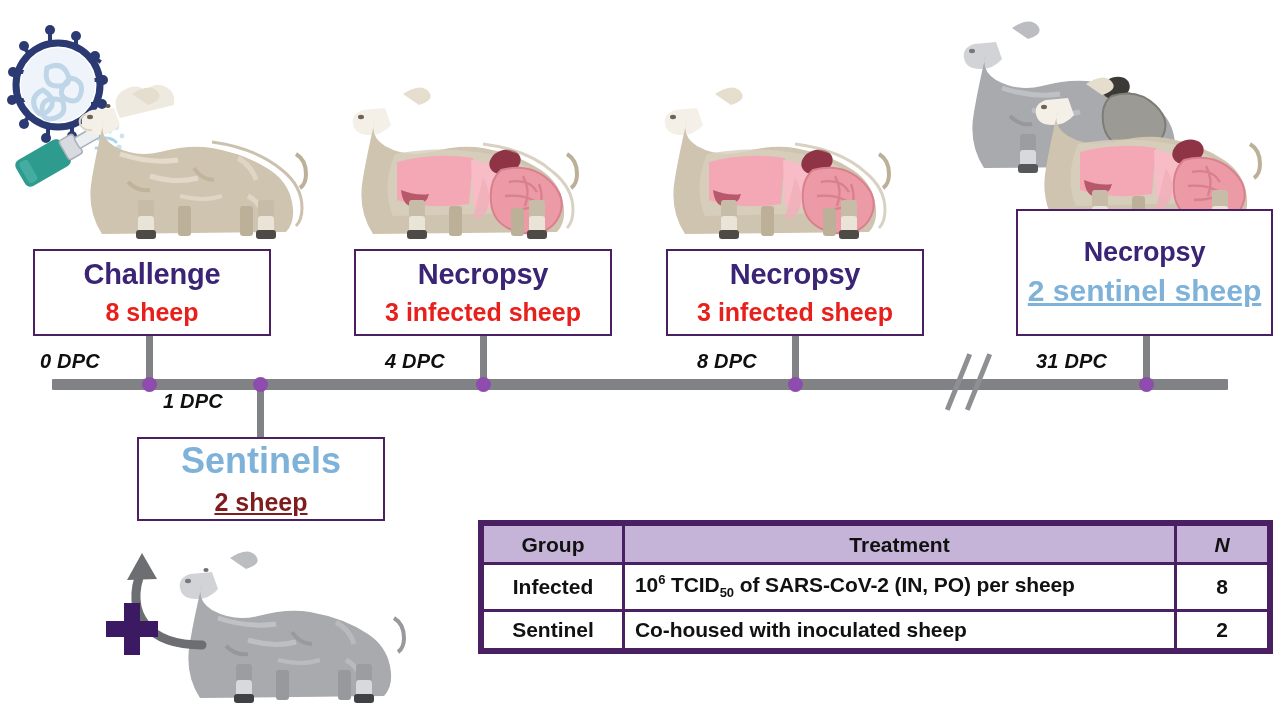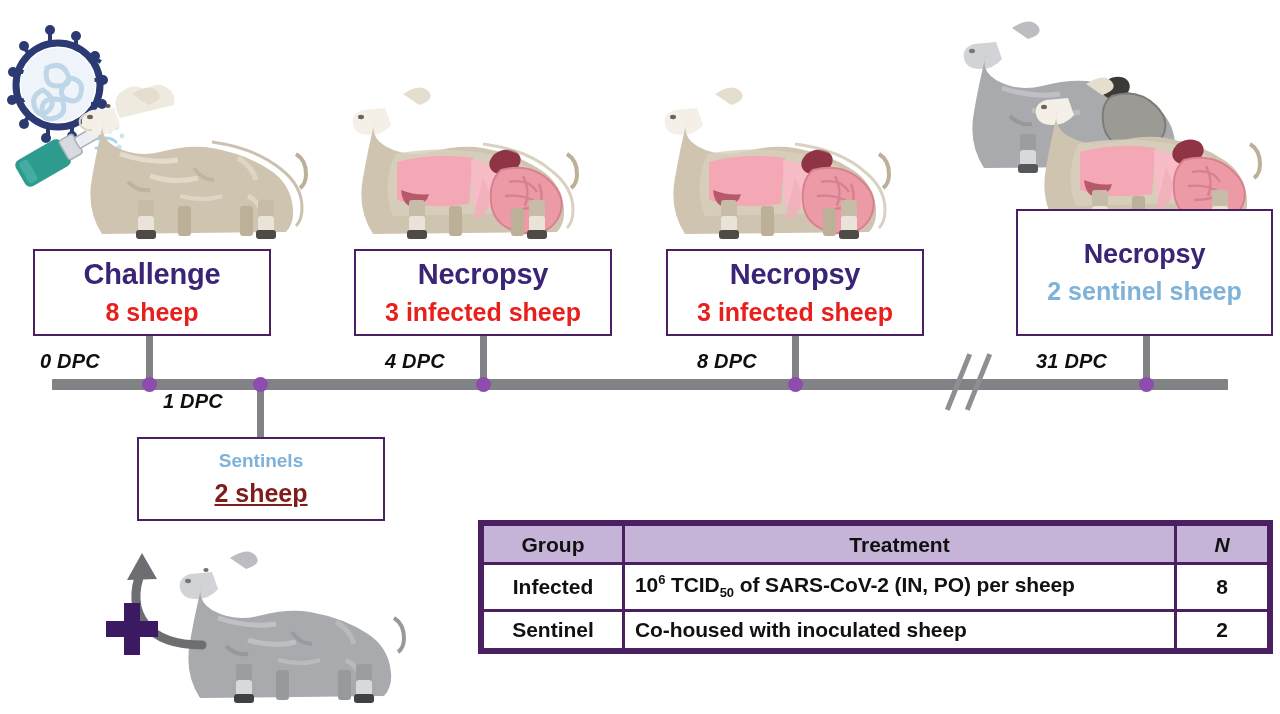--- a/index.html
+++ b/index.html
@@ -23,23 +23,23 @@
                        transform:rotate(22deg);transform-origin:center;}
 
   
   .box{position:absolute;background:#fff;border:2.6px solid #4b2063;
        box-sizing:border-box;display:flex;flex-direction:column;
        align-items:center;justify-content:center;z-index:4;gap:8px;}
   .box .ln{white-space:nowrap;font-weight:bold;line-height:1.08;}
   .ln.title{color:#3b2475;font-size:29px;letter-spacing:-.2px;}
   .ln.title.sm{font-size:27px;}
   .ln.red{color:#e8201c;font-size:25px;}
-  .ln.blue{color:#7fb2d9;font-size:25px;}
+  .ln.blue{color:#7fb2d9;font-size:30px;text-decoration:underline;}
   .ln.black{color:#7f1d1d;font-size:25px;text-decoration:underline;}
-  .ln.sentinel-title{color:#7fb2d9;font-size:19px;}
+  .ln.sentinel-title{color:#7fb2d9;font-size:36px;}
 
   
   #design-table{position:absolute;left:478px;top:520px;width:795px;height:134px;
                 border:3px solid #4b2063;box-sizing:border-box;background:#fff;z-index:4;}
   #design-table table{border-collapse:collapse;width:100%;height:100%;table-layout:fixed;}
   #design-table td{border:3px solid #4b2063;padding:0 10px;font-size:21px;font-weight:bold;
                    color:#111;line-height:1.1;}
   .th-row td{background:#c5b3d8;text-align:center;font-size:23px;}
   .th-row td.italic{font-style:italic;}
   .c-group{width:118px;text-align:center;}

